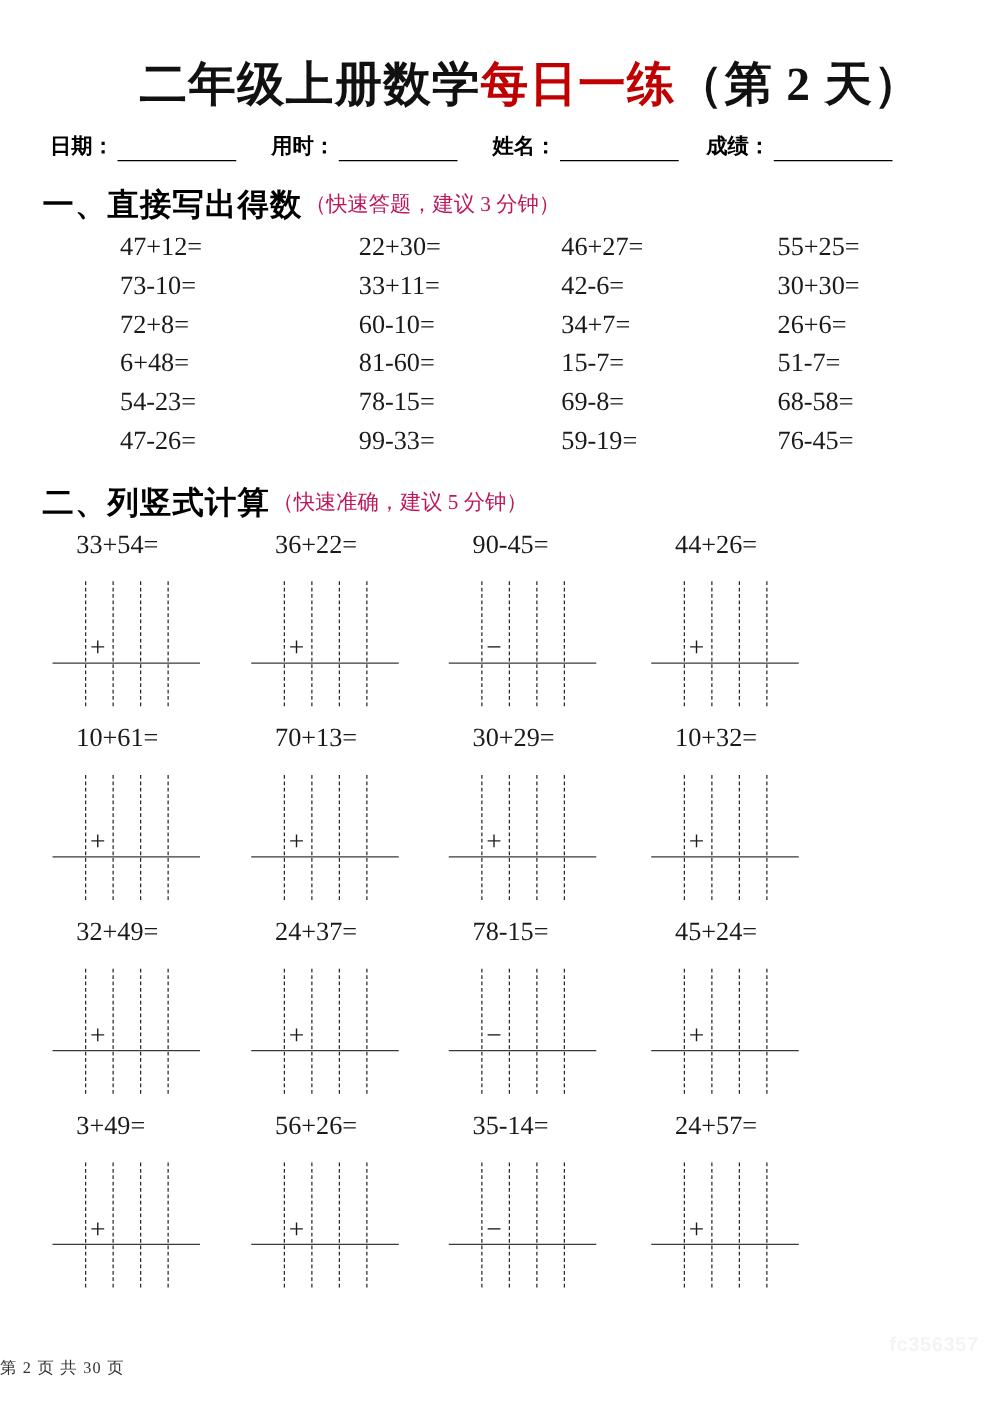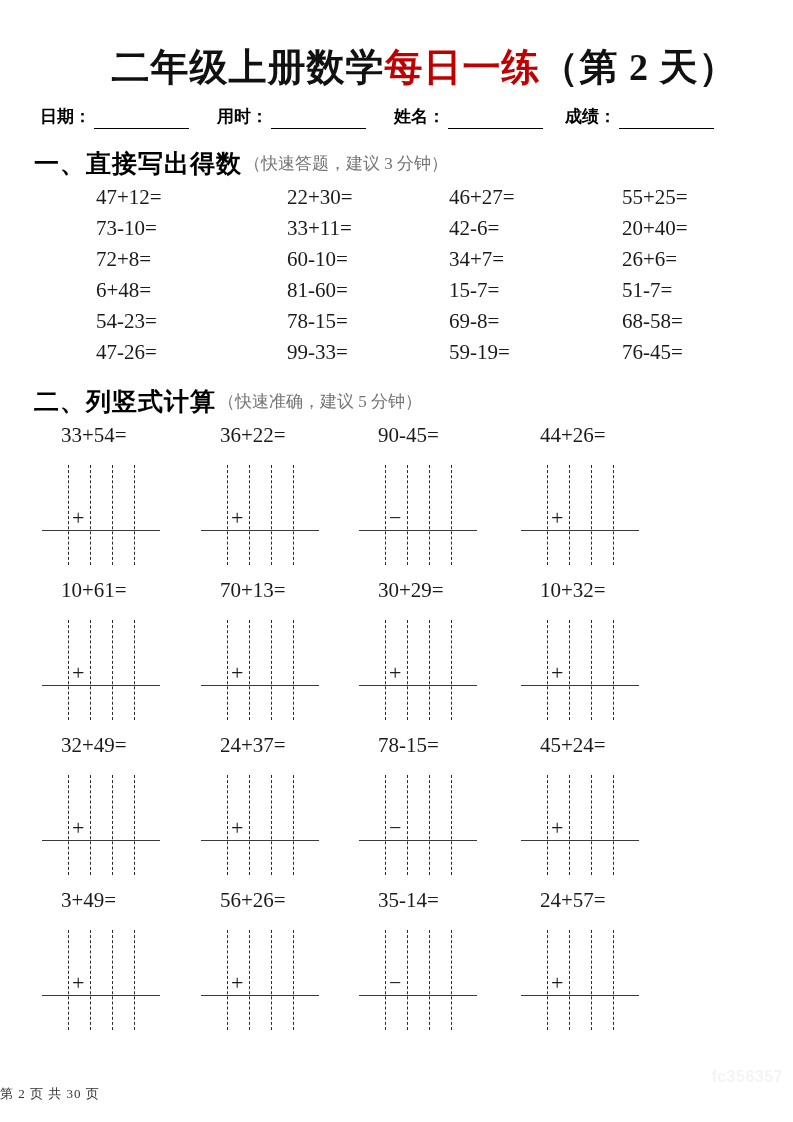--- a/index.html
+++ b/index.html
@@ -74,21 +74,21 @@
     align-items: center;
   }
   .section-head .sh-main {
     font-size: 25px;
     font-weight: bold;
     color: #000000;
     letter-spacing: 1px;
   }
   .section-head .sh-note {
     font-size: 17px;
-    color: #737373;
+    color: #be185d;
     margin-left: 2px;
     letter-spacing: 0px;
   }
   #sec1-head { top: 147px; }
   #sec2-head { top: 385px; }
 
   
   .oral-grid {
     position: absolute;
     left: 0;
@@ -239,21 +239,21 @@
       <div class="oral-row">
         <div class="oral-cell oc0">47+12=</div>
         <div class="oral-cell oc1">22+30=</div>
         <div class="oral-cell oc2">46+27=</div>
         <div class="oral-cell oc3">55+25=</div>
       </div>
       <div class="oral-row">
         <div class="oral-cell oc0">73-10=</div>
         <div class="oral-cell oc1">33+11=</div>
         <div class="oral-cell oc2">42-6=</div>
-        <div class="oral-cell oc3">20+40=</div>
+        <div class="oral-cell oc3">30+30=</div>
       </div>
       <div class="oral-row">
         <div class="oral-cell oc0">72+8=</div>
         <div class="oral-cell oc1">60-10=</div>
         <div class="oral-cell oc2">34+7=</div>
         <div class="oral-cell oc3">26+6=</div>
       </div>
       <div class="oral-row">
         <div class="oral-cell oc0">6+48=</div>
         <div class="oral-cell oc1">81-60=</div>

